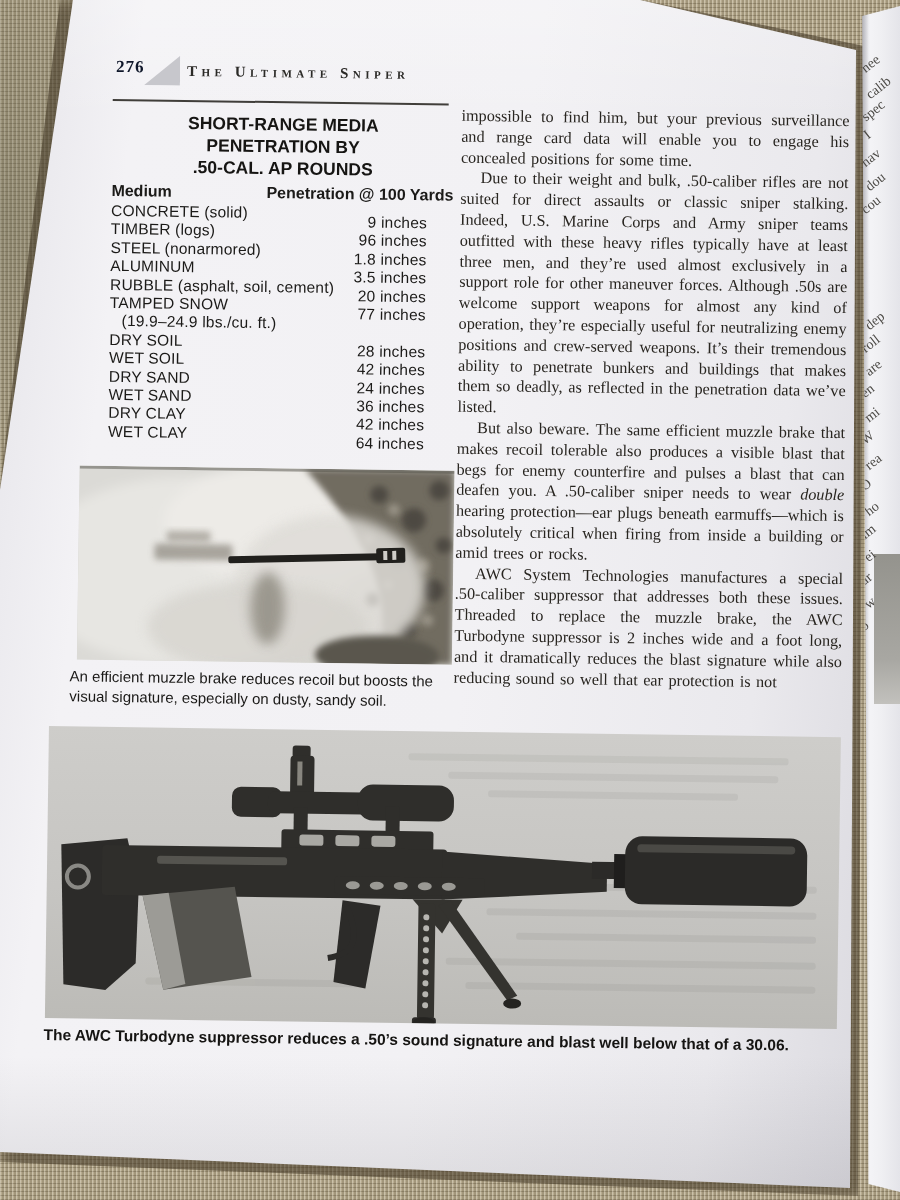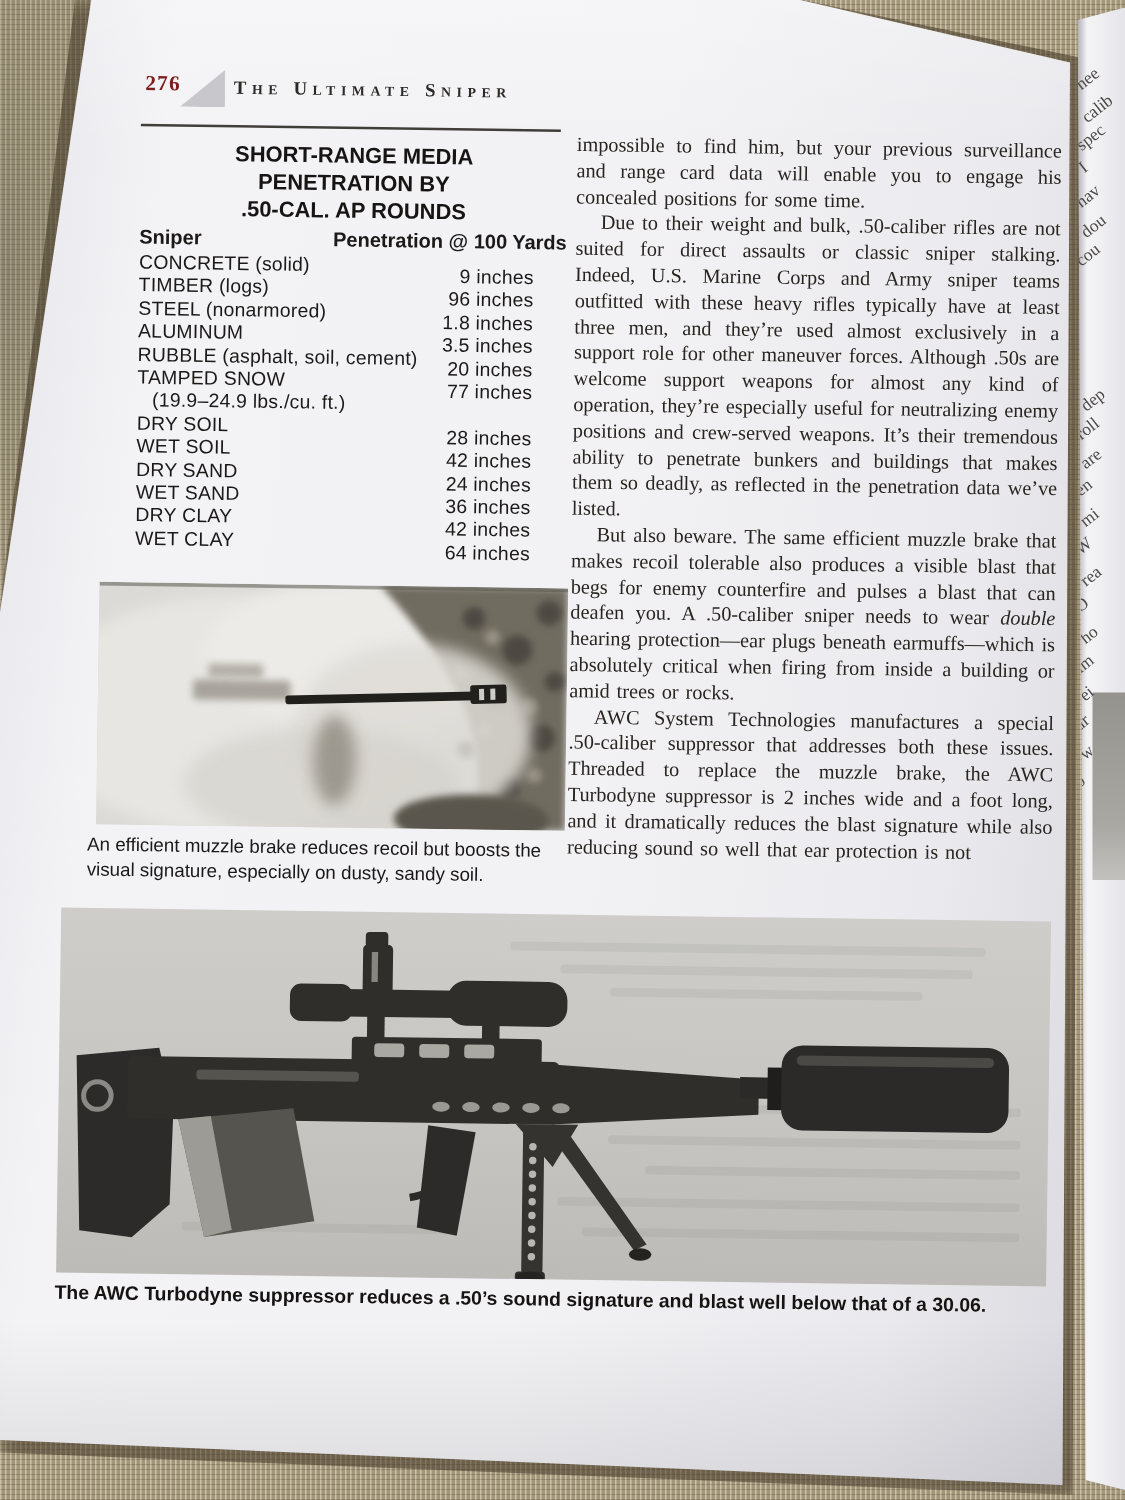--- a/index.html
+++ b/index.html
@@ -26,21 +26,21 @@
     background:linear-gradient(180deg,rgba(255,255,255,.25) 0,rgba(0,0,0,0) 10%,rgba(0,0,0,0) 88%,rgba(120,118,125,.18) 100%);}
 
   
   .content{position:absolute;inset:0;transform:rotate(0.8deg);transform-origin:120px 80px;}
   .content > *{position:absolute;}
 
   
   .pagenum-wrap{left:116px;top:57px;width:70px;height:30px;}
   .pagenum-tri{position:absolute;left:28px;top:-2px;width:36px;height:30px;background:#c7c7cc;
     clip-path:polygon(100% 0,0 100%,100% 100%);}
-  .pagenum{position:relative;font-weight:700;font-size:17px;letter-spacing:1px;color:#7f1d1d;}
+  .pagenum{position:relative;font-weight:700;font-size:17px;letter-spacing:1px;color:#0f172a;}
   .book-title{left:187px;top:62px;font-size:15px;letter-spacing:4.5px;font-variant:small-caps;
     color:#2b2a27;font-weight:600;}
   .header-rule{left:113px;top:99px;width:336px;height:2px;background:#403e3a;}
 
   
   .table-title{left:113px;top:111px;width:342px;text-align:center;
     font-family:"Liberation Sans",sans-serif;font-weight:700;font-size:17.5px;line-height:22px;color:#161513;}
   .pen-table{left:113px;top:182px;width:342px;font-family:"Liberation Sans",sans-serif;color:#1b1a18;}
   .pen-head{display:flex;justify-content:space-between;font-weight:700;font-size:16px;margin-bottom:2px;}
   .pen-row{display:flex;justify-content:space-between;font-size:15.5px;line-height:18.4px;letter-spacing:.2px;}
@@ -95,21 +95,21 @@
   <div class="book-title">The Ultimate Sniper</div>
   <div class="header-rule"></div>
 
   <div class="table-title">
     <span style="display:block">SHORT-RANGE MEDIA</span>
     <span style="display:block">PENETRATION BY</span>
     <span style="display:block">.50-CAL. AP ROUNDS</span>
   </div>
   <div class="pen-table">
     <div class="pen-head">
-      <span>Sniper</span>
+      <span>Medium</span>
       <span>Penetration @ 100 Yards</span>
     </div>
     <div>
         <div class="pen-row">
       <span class="pen-med">CONCRETE (solid)</span>
       <span class="pen-val">9 inches</span>
     </div>
         <div class="pen-row">
       <span class="pen-med">TIMBER (logs)</span>
       <span class="pen-val">96 inches</span>

